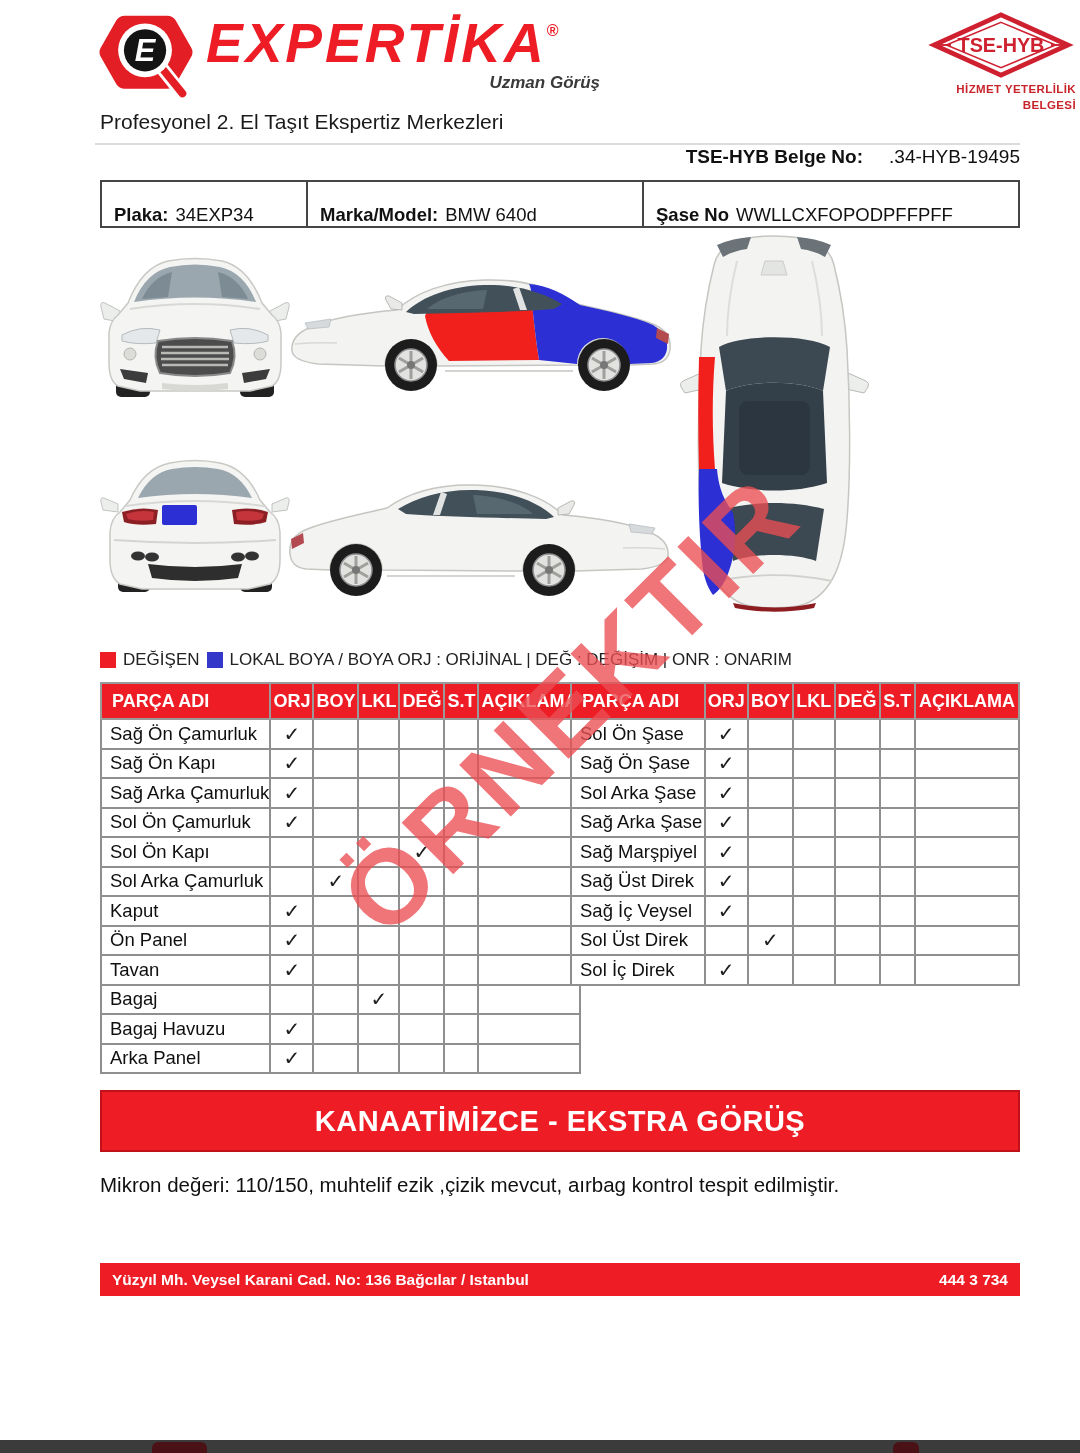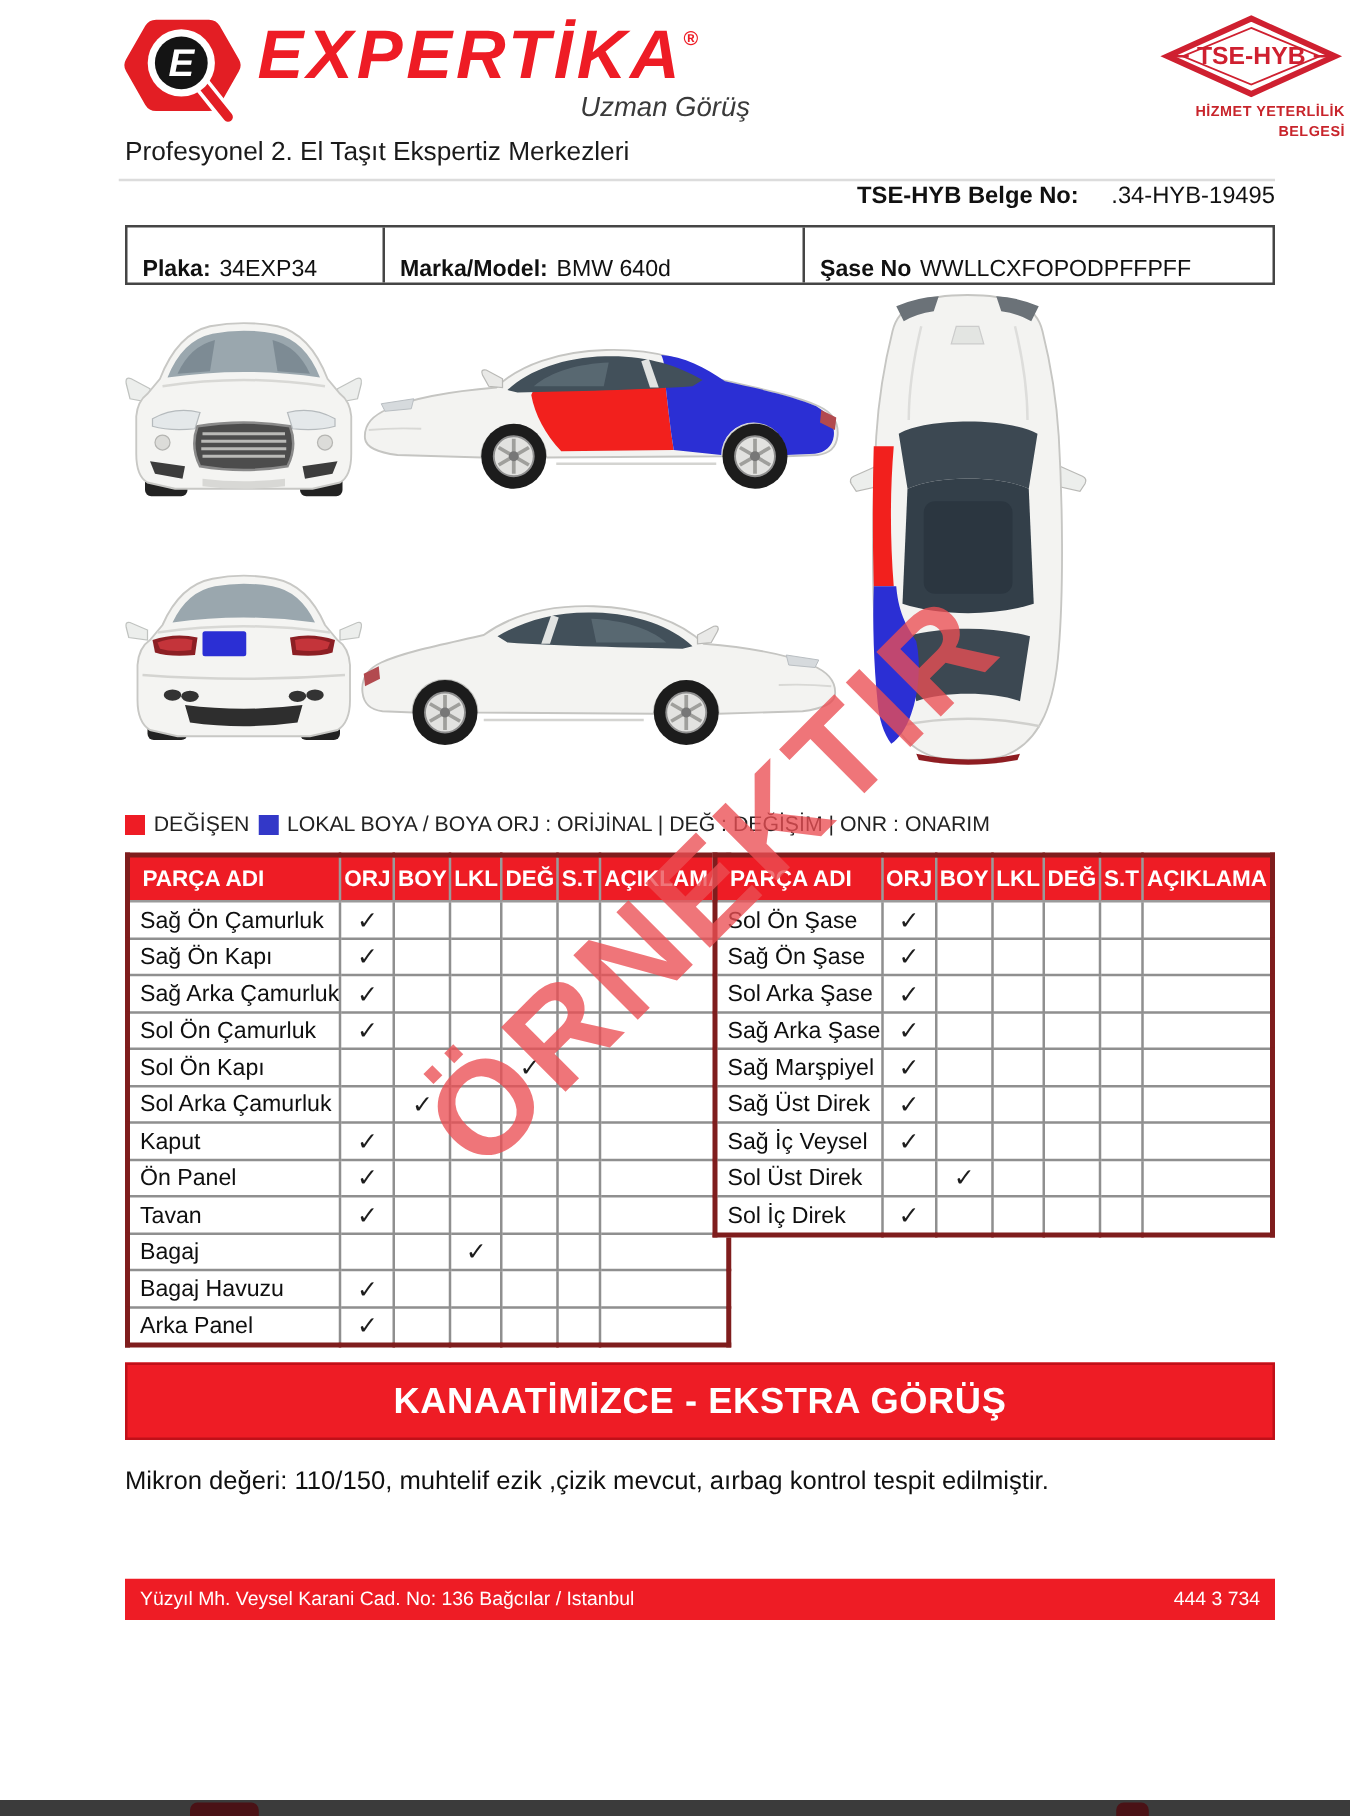--- a/index.html
+++ b/index.html
@@ -9,21 +9,21 @@
     --accent:#ee1c25;--legend-blue:#3338c8;--panel-red:#f2201d;--panel-blue:#2b2fd4;
   }
   .abs{position:absolute;}
   .defs-svg{position:absolute;width:0;height:0;}
 
   
   .logo-icon{left:98px;top:10px;width:96px;height:96px;}
   .brand-block{left:206px;top:16px;width:400px;}
   .brand{font-size:55px;font-weight:800;font-style:italic;color:var(--accent);letter-spacing:3px;line-height:1;}
   .reg{font-size:16px;font-weight:700;color:var(--accent);vertical-align:26px;}
-  .tagline{text-align:right;font-size:22px;font-weight:400;font-style:italic;color:#3a3a3a;margin-top:2px;padding-right:6px;}
+  .tagline{text-align:right;font-size:17px;font-weight:700;font-style:italic;color:#3a3a3a;margin-top:2px;padding-right:6px;}
   .subtitle{left:100px;top:110px;font-size:21px;color:#1a1a1a;}
   .hr{left:95px;top:143px;width:925px;height:2px;background:#dcdcdc;}
 
   
   .tse-block{left:890px;top:12px;width:186px;text-align:right;}
   .tse-block svg{width:150px;height:66px;}
   .tse-line{font-size:11.5px;font-weight:700;color:#c8242b;letter-spacing:.4px;line-height:1.35;}
   .belge-row{left:540px;top:146px;width:480px;display:flex;justify-content:flex-end;align-items:baseline;gap:26px;font-size:19px;}
   .belge-label{font-weight:700;}
 
@@ -52,34 +52,34 @@
   .sw.blue{background:var(--legend-blue);}
 
   
   .tables{left:100px;top:682px;width:920px;}
   table.parts-table{border-collapse:collapse;position:absolute;top:0;background:#fff;}
   table.left{left:0;width:458px;}
   table.right{left:470px;width:450px;}
   .parts-table th{background:var(--accent);color:#fff;font-size:18px;font-weight:700;height:34px;border:2px solid #9a9a9a;padding:0 2px;}
   .parts-table th.col-part{text-align:left;padding-left:10px;}
   .parts-table td{border:2px solid #8f8f8f;height:27.5px;font-size:18.5px;color:#0f0f0f;padding:0;}
-  .parts-table{border:4px solid #7f1d1d;}
+  .parts-table{border:2px solid #7f1d1d;}
   td.cell-part{padding-left:8px;white-space:nowrap;}
   td.cell-mark{text-align:center;font-family:"DejaVu Sans",sans-serif;font-size:20px;color:#1d1d1d;}
   table.left .col-part{width:152px;} table.left .col-mark{width:40px;} table.left .col-desc{width:100px;}
   table.right .col-part{width:130px;} table.right .col-mark{width:40px;} table.right .col-desc{width:116px;}
 
   
   .banner{left:100px;top:1090px;width:920px;height:62px;background:var(--accent);border:2px solid #c01019;box-sizing:border-box;display:flex;align-items:center;justify-content:center;}
   .banner span{color:#fff;font-size:29px;font-weight:700;letter-spacing:.5px;}
   .mikron{left:100px;top:1173px;width:920px;font-size:20.5px;color:#101010;}
 
   
   .footerbar{left:100px;top:1263px;width:920px;height:33px;background:var(--accent);display:flex;align-items:center;justify-content:space-between;padding:0 12px;box-sizing:border-box;}
-  .footerbar span{color:#fff;font-size:15.5px;font-weight:400;}
+  .footerbar span{color:#fff;font-size:15.5px;font-weight:700;}
   .bottom-strip{left:0;top:1440px;width:1080px;height:13px;background:#3b3b3b;}
   .blob{position:absolute;top:2px;height:11px;background:#4a1216;border-radius:6px 6px 0 0;}
   .blob.b1{left:152px;width:55px;}
   .blob.b2{left:893px;width:26px;}
 
   
   .watermark{left:190px;top:585px;width:760px;height:240px;display:flex;align-items:center;justify-content:center;
     transform:rotate(-45deg);font-size:106px;font-weight:700;letter-spacing:5px;color:rgba(234,78,83,.78);
     z-index:50;pointer-events:none;white-space:nowrap;}
 </style>

